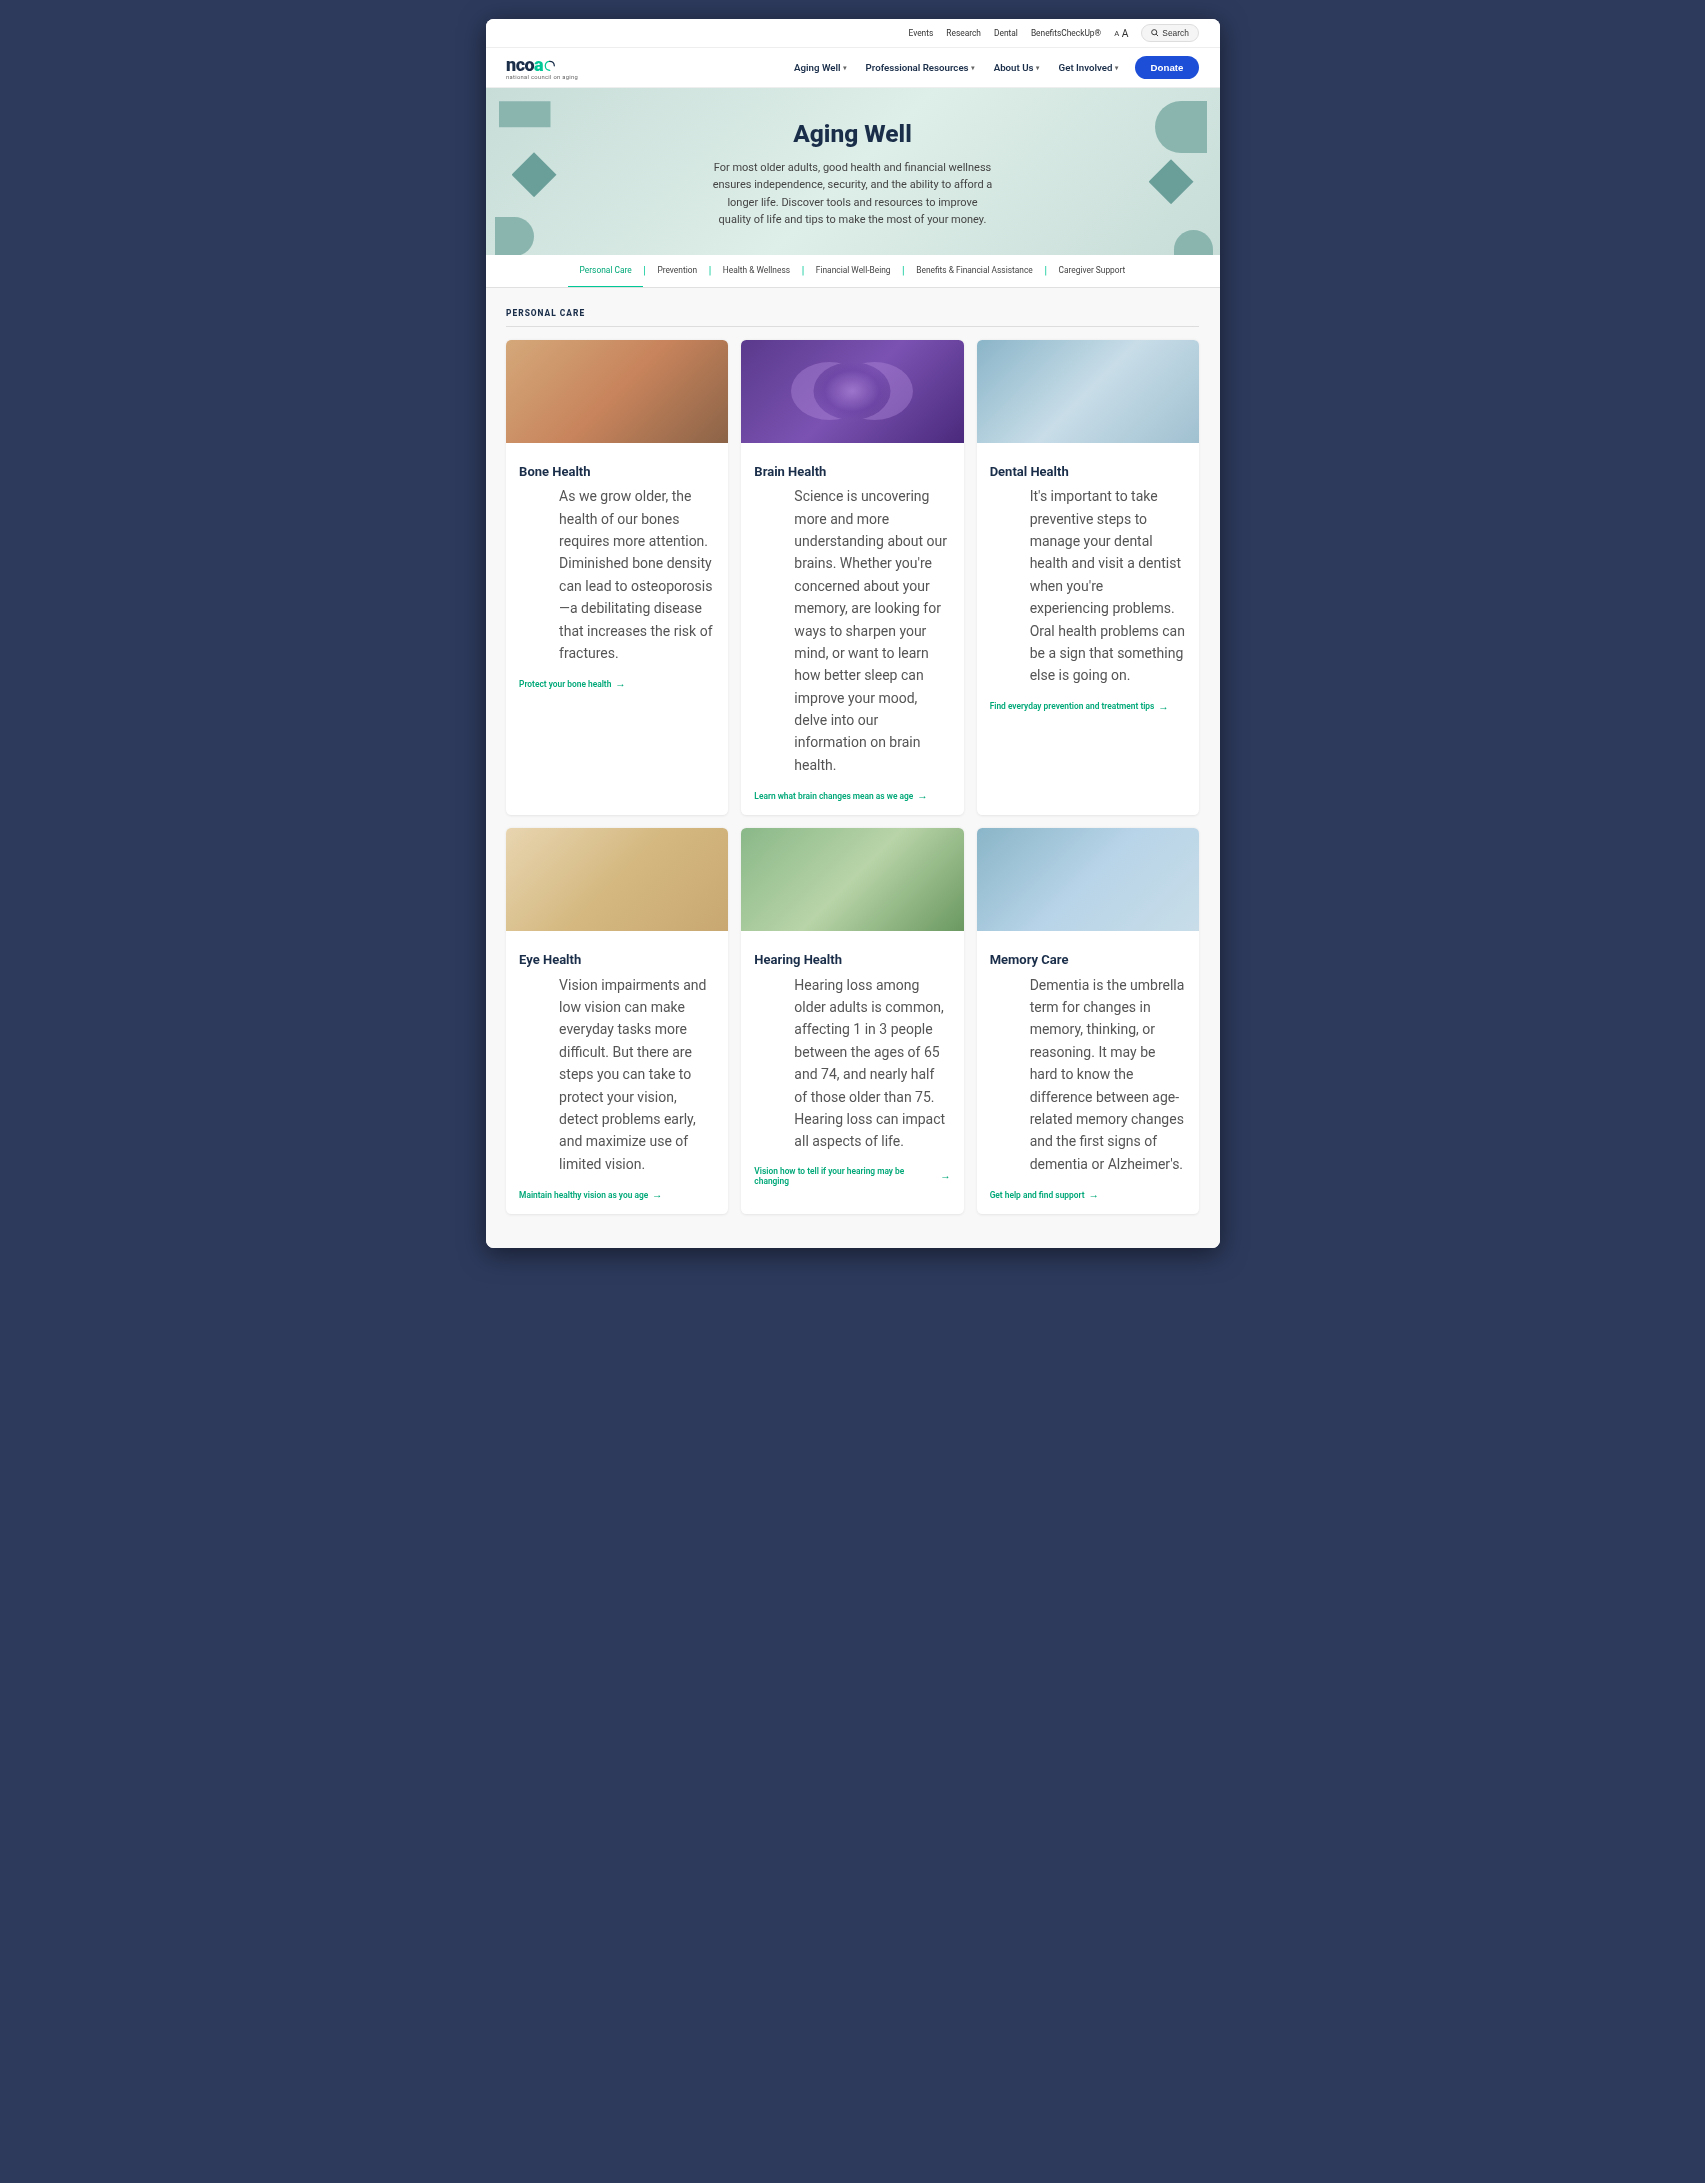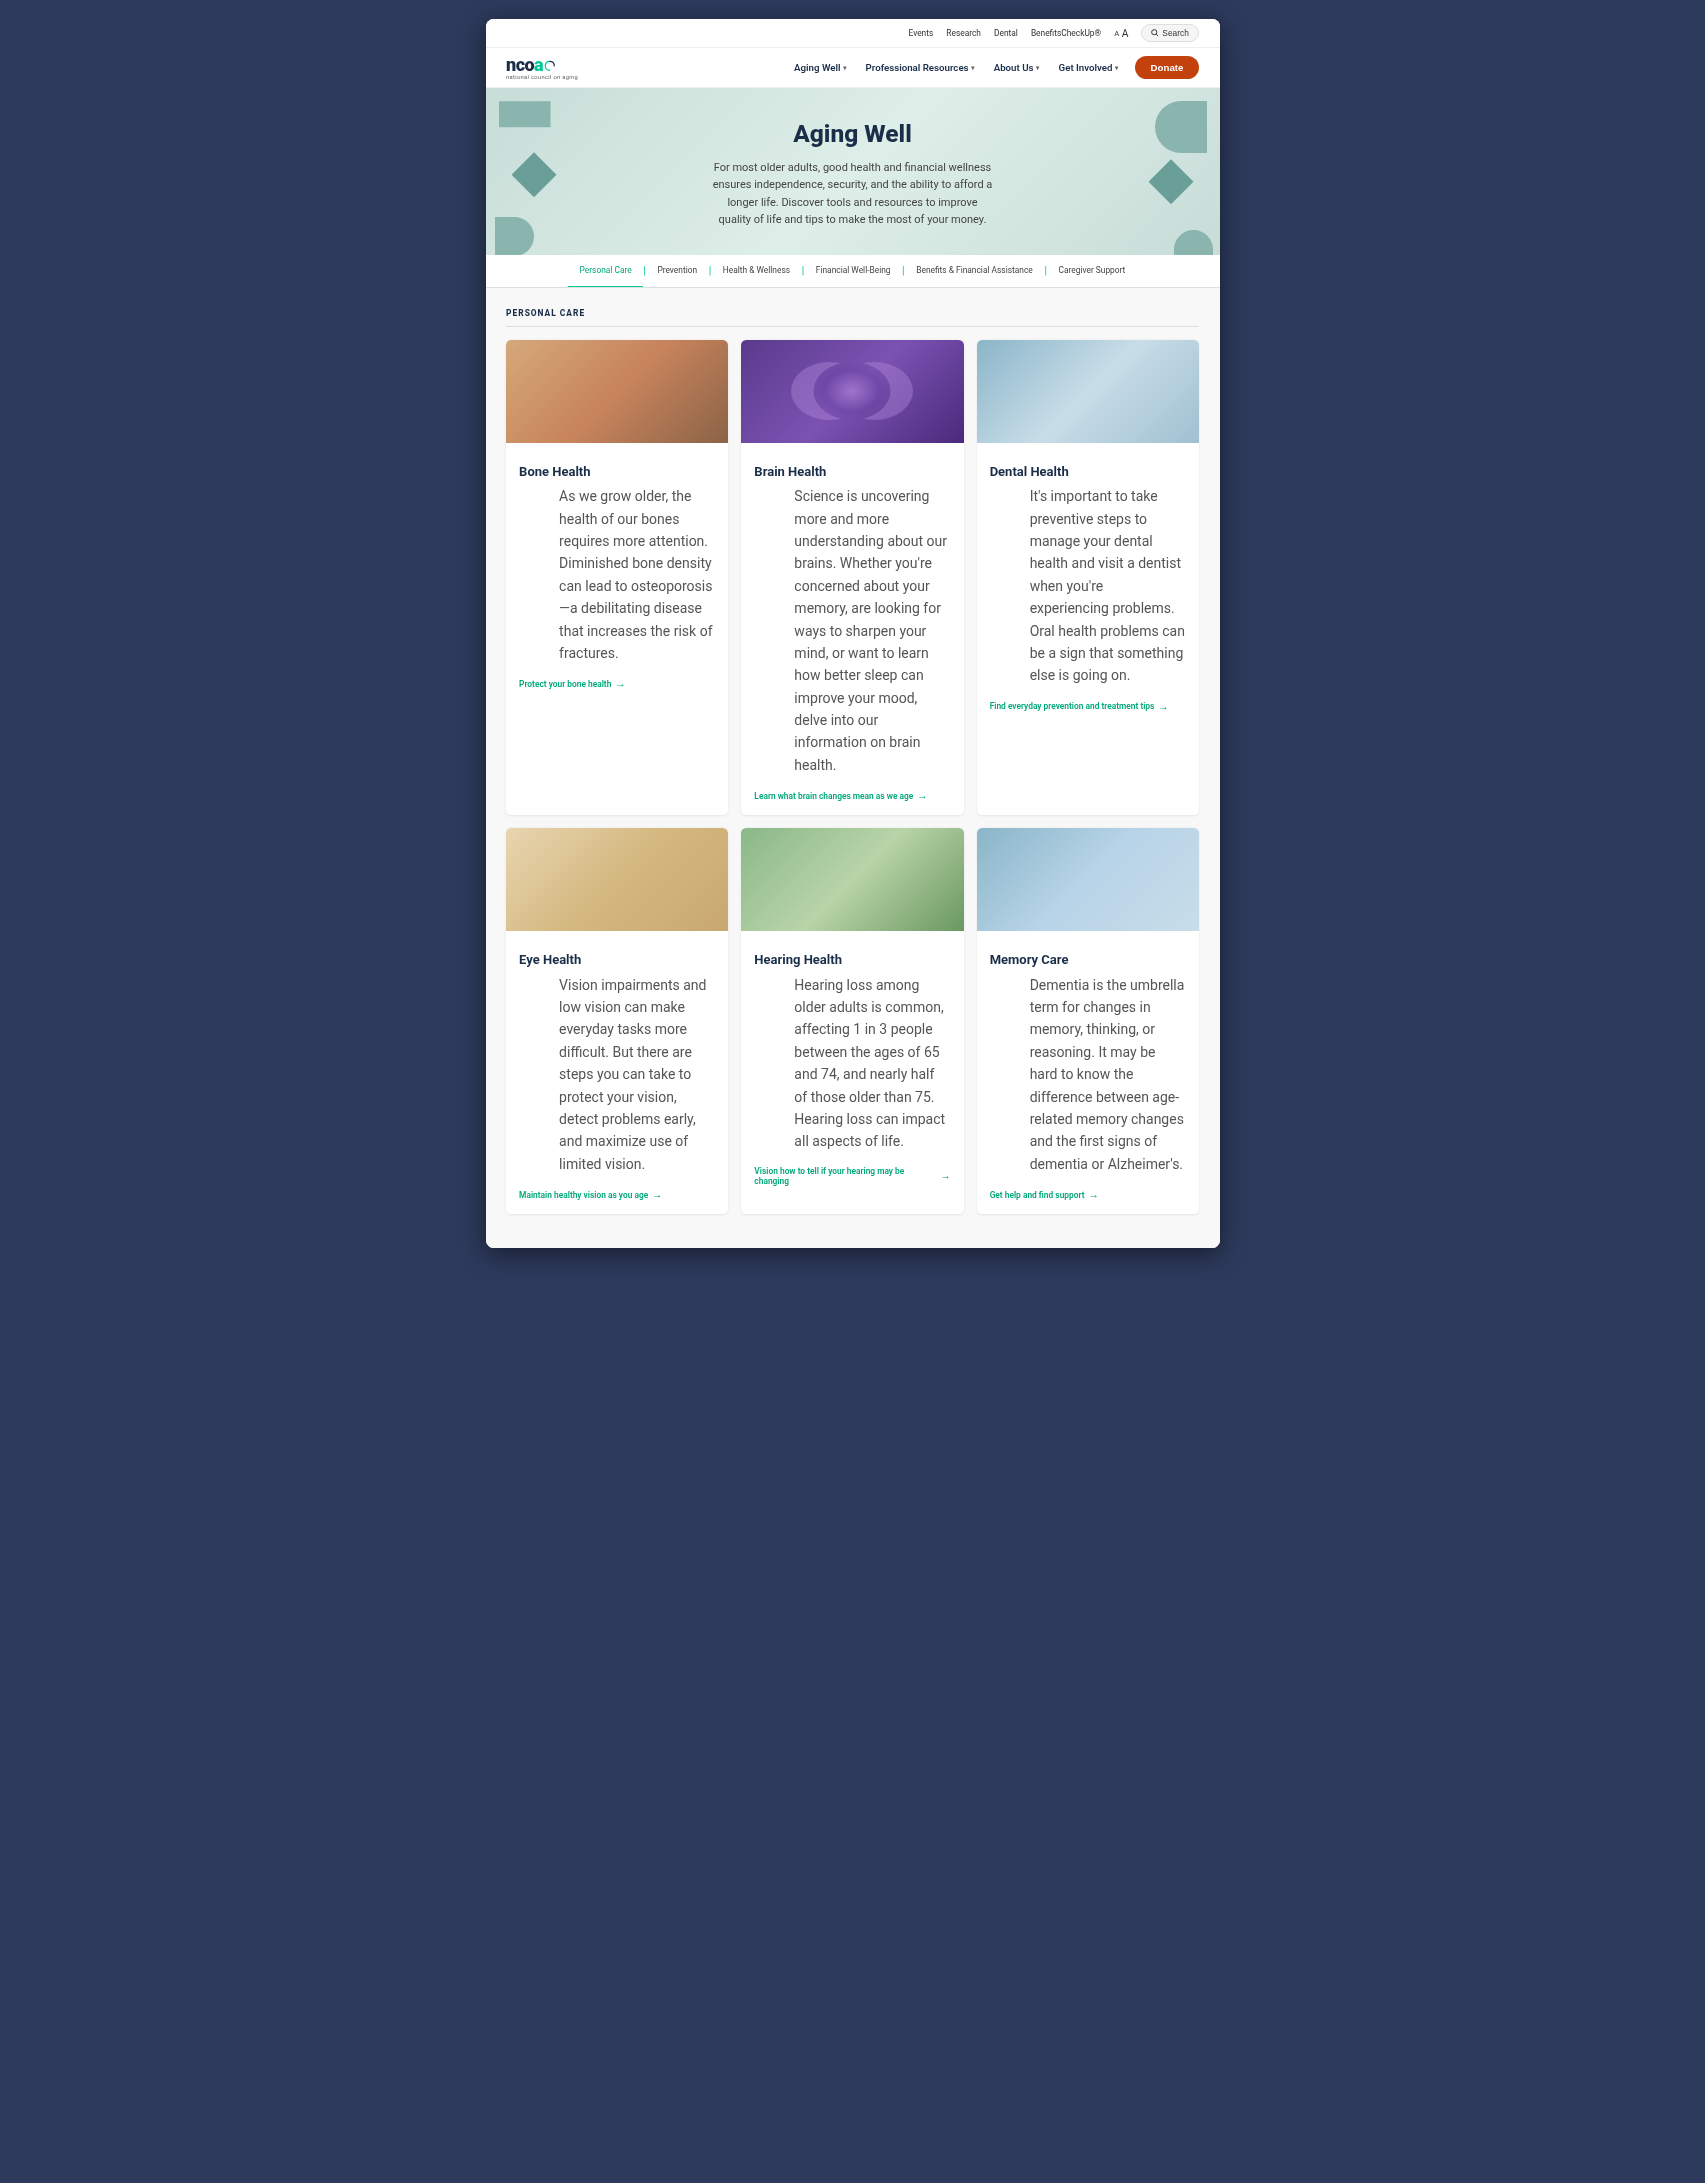--- a/index.html
+++ b/index.html
@@ -103,21 +103,21 @@
       color: #1a2e4a;
       cursor: pointer;
       text-decoration: none;
       white-space: nowrap;
     }
     .nav-item .chevron {
       font-size: 6.4px;
       color: #666;
     }
     .donate-btn {
-      background: #c2410c;
+      background: #1d4ed8;
       color: #fff;
       border: none;
       border-radius: 16px;
       padding: 6.4px 15.5px;
       font-size: 9.7px;
       font-weight: 700;
       cursor: pointer;
       margin-left: 5.2px;
     }
 

